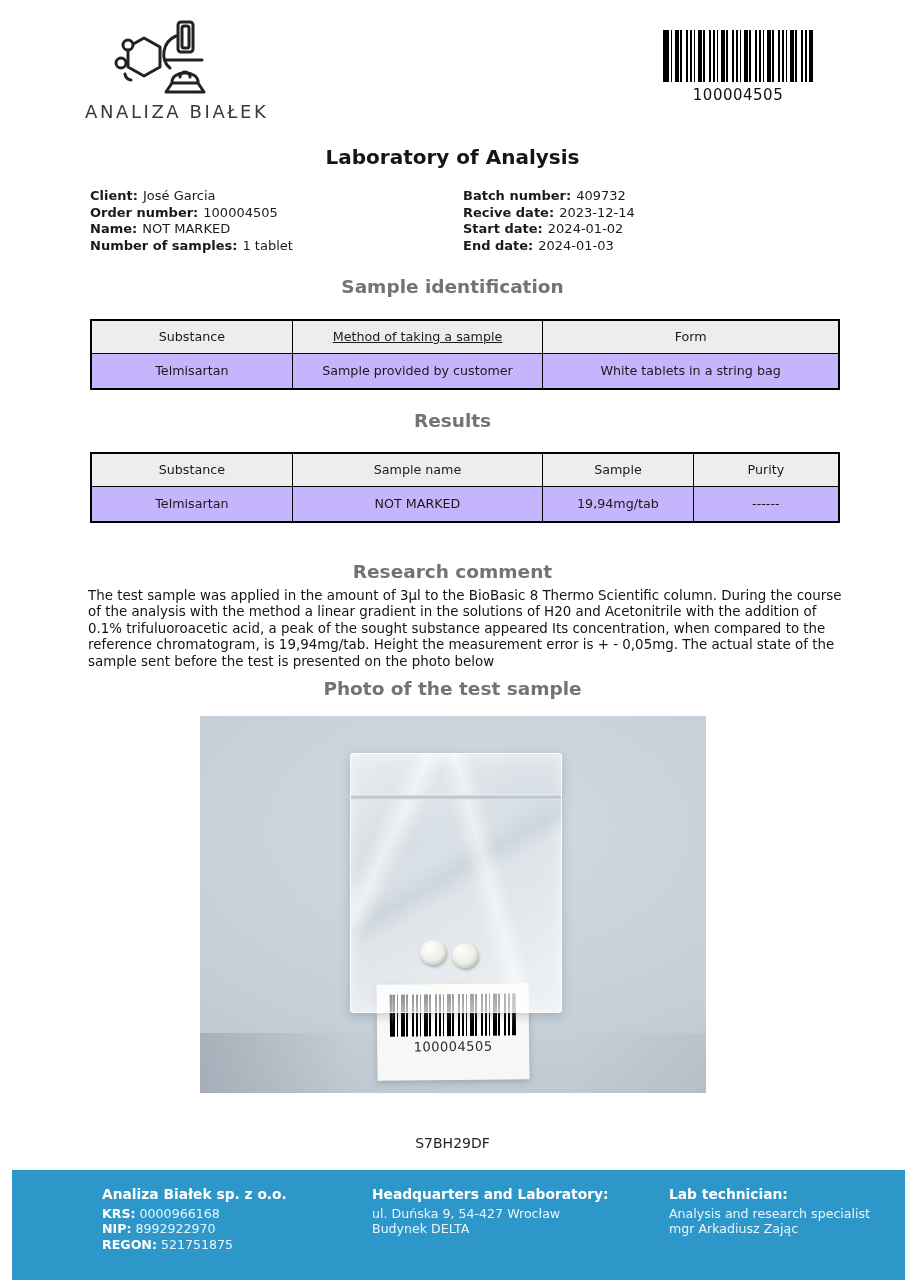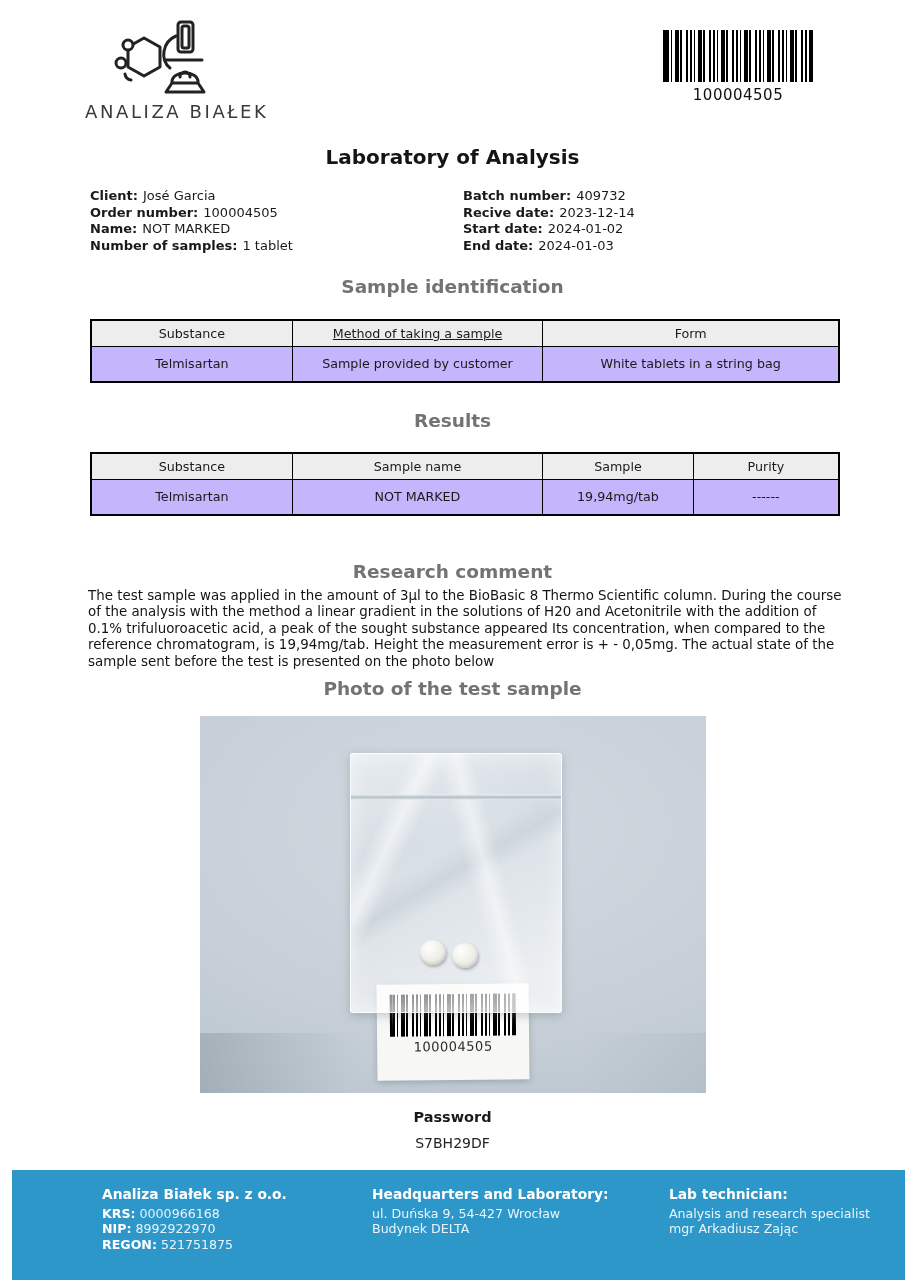--- a/index.html
+++ b/index.html
@@ -31,21 +31,21 @@
 
   
   .info-col { position: absolute; font-size: 13px; line-height: 16.6px; }
   #info-left { left: 90px; top: 188px; }
   #info-right { left: 463px; top: 188px; }
   .info-line b { font-weight: bold; margin-right: 5px; }
 
   
   table.lab { position: absolute; left: 90px; width: 750px; border-collapse: collapse; border: 2px solid #000; table-layout: fixed; }
   table.lab th, table.lab td { border: 1px solid #000; text-align: center; font-size: 12.7px; font-weight: normal; color: #1a1a1a; }
-  table.lab th { background: #ededed; height: 26px; }
+  table.lab th { background: #ededed; height: 33px; }
   table.lab td { height: 36px; background: #c4b5fd; }
   #table1 { top: 319px; }
   #table2 { top: 452px; }
   #table1 .c1 { width: 26.9%; } #table1 .c2 { width: 33.5%; text-decoration: underline; } #table1 .c3 { width: 39.6%; }
   #table2 .c1 { width: 26.9%; } #table2 .c2 { width: 33.5%; } #table2 .c3 { width: 20.1%; } #table2 .c4 { width: 19.5%; }
 
   
   #comment { position: absolute; left: 88px; top: 588px; width: 766px; font-size: 13.4px; line-height: 16.4px; color: #141414; }
 
   
@@ -183,21 +183,20 @@
       <div class="barcode"></div>
       <div class="barcode-number">100004505</div>
     </div>
     <div class="bag">
       <div class="bag-zip"></div>
     </div>
     <div id="tablet1" class="tablet"></div>
     <div id="tablet2" class="tablet"></div>
   </div>
 
-  <div id="password-label">Password</div>
   <div id="password-value">S7BH29DF</div>
 
   <div id="footer">
     <div id="footer-company" class="footer-col">
       <div class="footer-title">Analiza Białek sp. z o.o.</div>
       <div class="footer-line"><b>KRS:</b><span>0000966168</span></div>
       <div class="footer-line"><b>NIP:</b><span>8992922970</span></div>
       <div class="footer-line"><b>REGON:</b><span>521751875</span></div>
     </div>
     <div id="footer-hq" class="footer-col">

